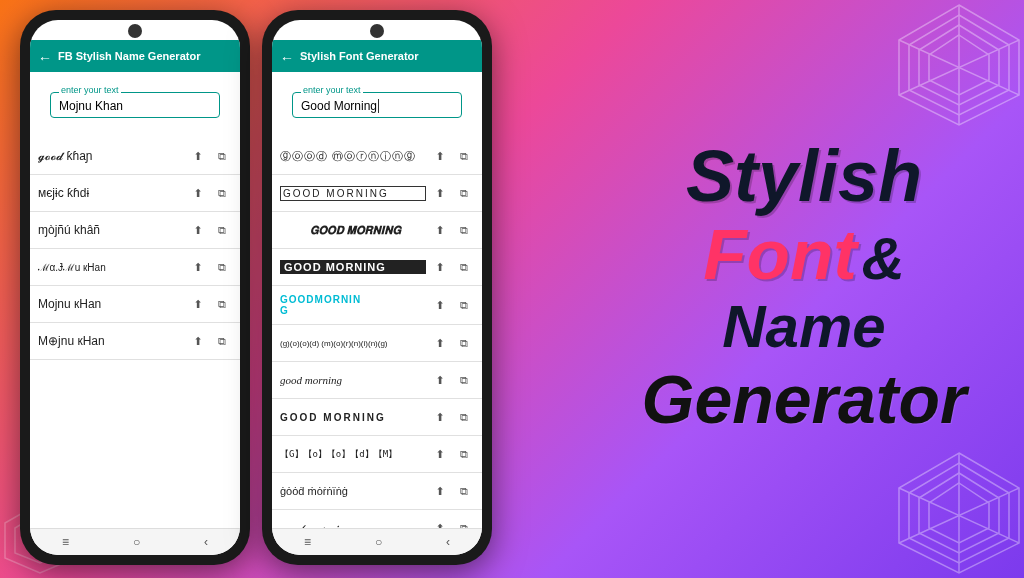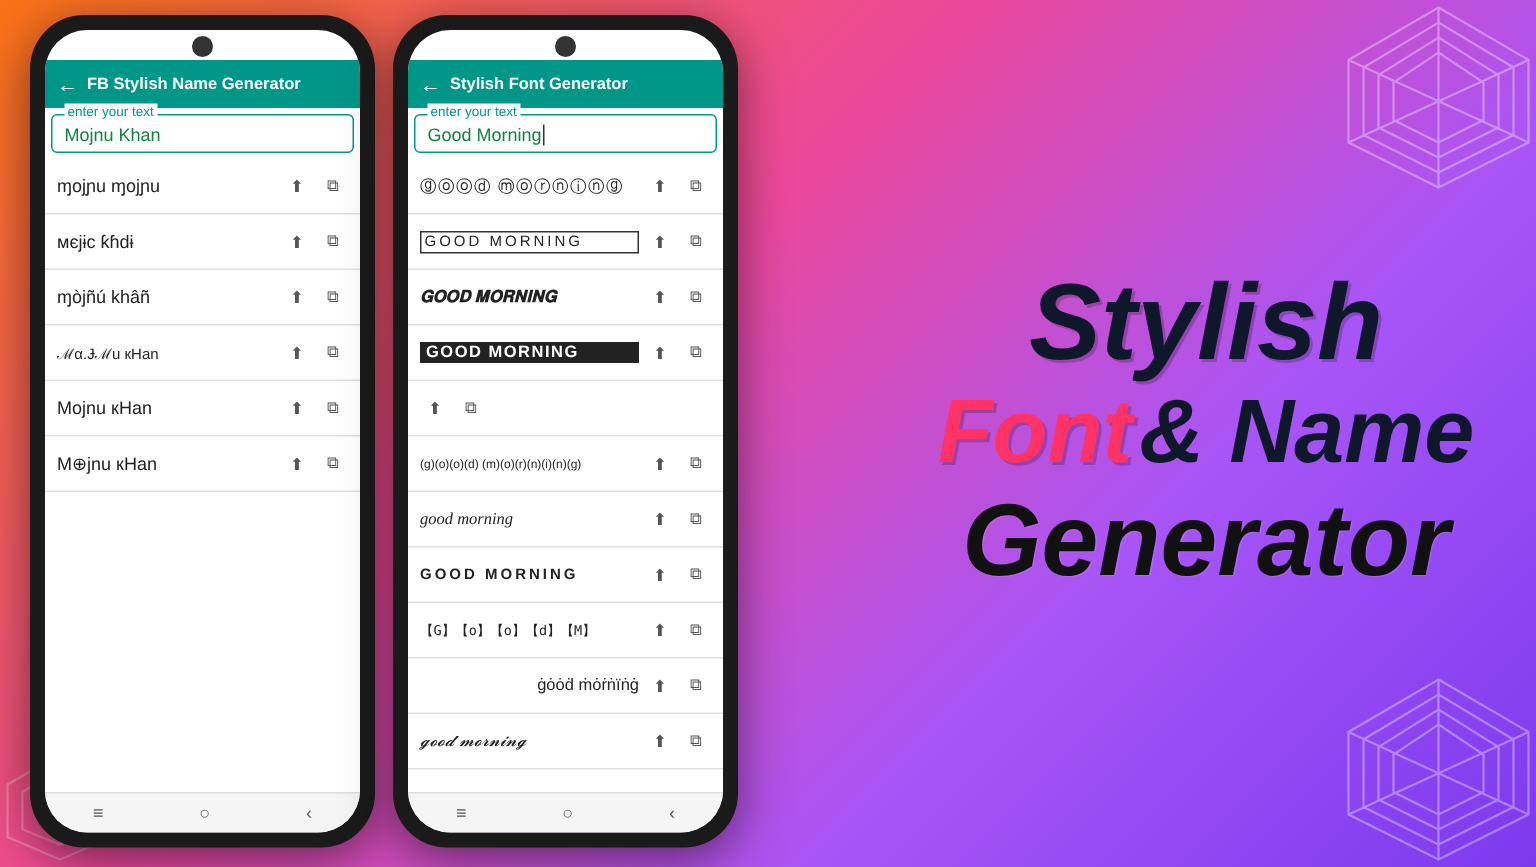--- a/index.html
+++ b/index.html
@@ -74,21 +74,21 @@
       cursor: pointer;
     }
 
     .app-title {
       font-size: 11px;
       font-weight: bold;
     }
 
     
     .input-area {
-      padding: 4px;
+      padding: 20px;
       background: #fff;
       flex-shrink: 0;
     }
 
     .text-input-wrapper {
       border: 1px solid #009688;
       border-radius: 4px;
       padding: 6px 8px 4px;
       position: relative;
     }
@@ -98,21 +98,21 @@
       top: -8px;
       left: 8px;
       background: white;
       font-size: 9px;
       color: #009688;
       padding: 0 2px;
     }
 
     .input-value {
       font-size: 12px;
-      color: #15803d;
+      color: #000000;
       display: flex;
       align-items: center;
     }
 
     .cursor {
       display: inline-block;
       width: 1px;
       height: 14px;
       background: #333;
       margin-left: 1px;
@@ -186,21 +186,21 @@
     .hero-stylish {
       font-size: 72px;
       font-weight: 900;
       color: #0f172a;
       font-style: italic;
       text-shadow: 2px 2px 0 rgba(0,0,0,0.2);
       line-height: 1;
     }
 
     .hero-font {
-      font-size: 60px;
+      font-size: 71px;
       font-weight: 900;
       color: #ff3366;
       font-style: italic;
       display: inline;
       text-shadow: 2px 2px 0 rgba(0,0,0,0.2);
     }
 
     .hero-and-name {
       font-size: 60px;
       font-weight: 900;
@@ -278,21 +278,21 @@
       <div class="input-area">
         <div class="text-input-wrapper">
           <span class="input-label">enter your text</span>
           <div class="input-value">
             <span>Mojnu Khan</span>
           </div>
         </div>
       </div>
       <div class="results-list">
         <div class="result-item">
-          <span class="result-text">ɱojɲu ɱojɲu</span>
+          <span class="result-text">𝓰𝓸𝓸𝓭 ƙɦaɲ</span>
           <div class="result-icons">
             <span class="icon-btn">⬆</span>
             <span class="icon-btn">⧉</span>
           </div>
         </div>
         <div class="result-item">
           <span class="result-text">мєjɨс ƙɦdɨ</span>
           <div class="result-icons">
             <span class="icon-btn">⬆</span>
             <span class="icon-btn">⧉</span>
@@ -360,34 +360,35 @@
           </div>
         </div>
         <div class="result-item">
           <span class="result-text" style="font-size:10px;letter-spacing:2px;border:1px solid #333;padding:1px 2px;">GOOD MORNING</span>
           <div class="result-icons">
             <span class="icon-btn">⬆</span>
             <span class="icon-btn">⧉</span>
           </div>
         </div>
         <div class="result-item">
-          <span class="result-text" style="font-size:11px;font-weight:900;font-style:italic;font-family:Georgia,serif;">𝐆𝐎𝐎𝐃 𝐌𝐎𝐑𝐍𝐈𝐍𝐆</span>
+          <span class="result-text" style="font-size:11px;font-weight:900;font-style:italic;font-family:Georgia,serif;margin-left:30px;">𝐆𝐎𝐎𝐃 𝐌𝐎𝐑𝐍𝐈𝐍𝐆</span>
           <div class="result-icons">
             <span class="icon-btn">⬆</span>
             <span class="icon-btn">⧉</span>
           </div>
         </div>
         <div class="result-item">
           <span class="result-text" style="font-size:11px;font-weight:900;background:#222;color:white;padding:1px 4px;letter-spacing:1px;">GOOD MORNING</span>
           <div class="result-icons">
             <span class="icon-btn">⬆</span>
             <span class="icon-btn">⧉</span>
           </div>
         </div>
         <div class="result-item">
+          <span class="result-text font-teal-wide">GOODMORNIN<br>G</span>
           <div class="result-icons">
             <span class="icon-btn">⬆</span>
             <span class="icon-btn">⧉</span>
           </div>
         </div>
         <div class="result-item">
           <span class="result-text" style="font-size:8px;">(g)(o)(o)(d) (m)(o)(r)(n)(i)(n)(g)</span>
           <div class="result-icons">
             <span class="icon-btn">⬆</span>
             <span class="icon-btn">⧉</span>
@@ -408,21 +409,21 @@
           </div>
         </div>
         <div class="result-item">
           <span class="result-text" style="font-size:9px;font-family:monospace;">【G】【o】【o】【d】【M】</span>
           <div class="result-icons">
             <span class="icon-btn">⬆</span>
             <span class="icon-btn">⧉</span>
           </div>
         </div>
         <div class="result-item">
-          <span class="result-text" style="font-size:11px;text-align:right;">ġȯȯḋ ṁȯṙṅïṅġ</span>
+          <span class="result-text" style="font-size:11px;">ġȯȯḋ ṁȯṙṅïṅġ</span>
           <div class="result-icons">
             <span class="icon-btn">⬆</span>
             <span class="icon-btn">⧉</span>
           </div>
         </div>
         <div class="result-item">
           <span class="result-text" style="font-size:11px;font-style:italic;">𝓰𝓸𝓸𝓭 𝓶𝓸𝓻𝓷𝓲𝓷𝓰</span>
           <div class="result-icons">
             <span class="icon-btn">⬆</span>
             <span class="icon-btn">⧉</span>

